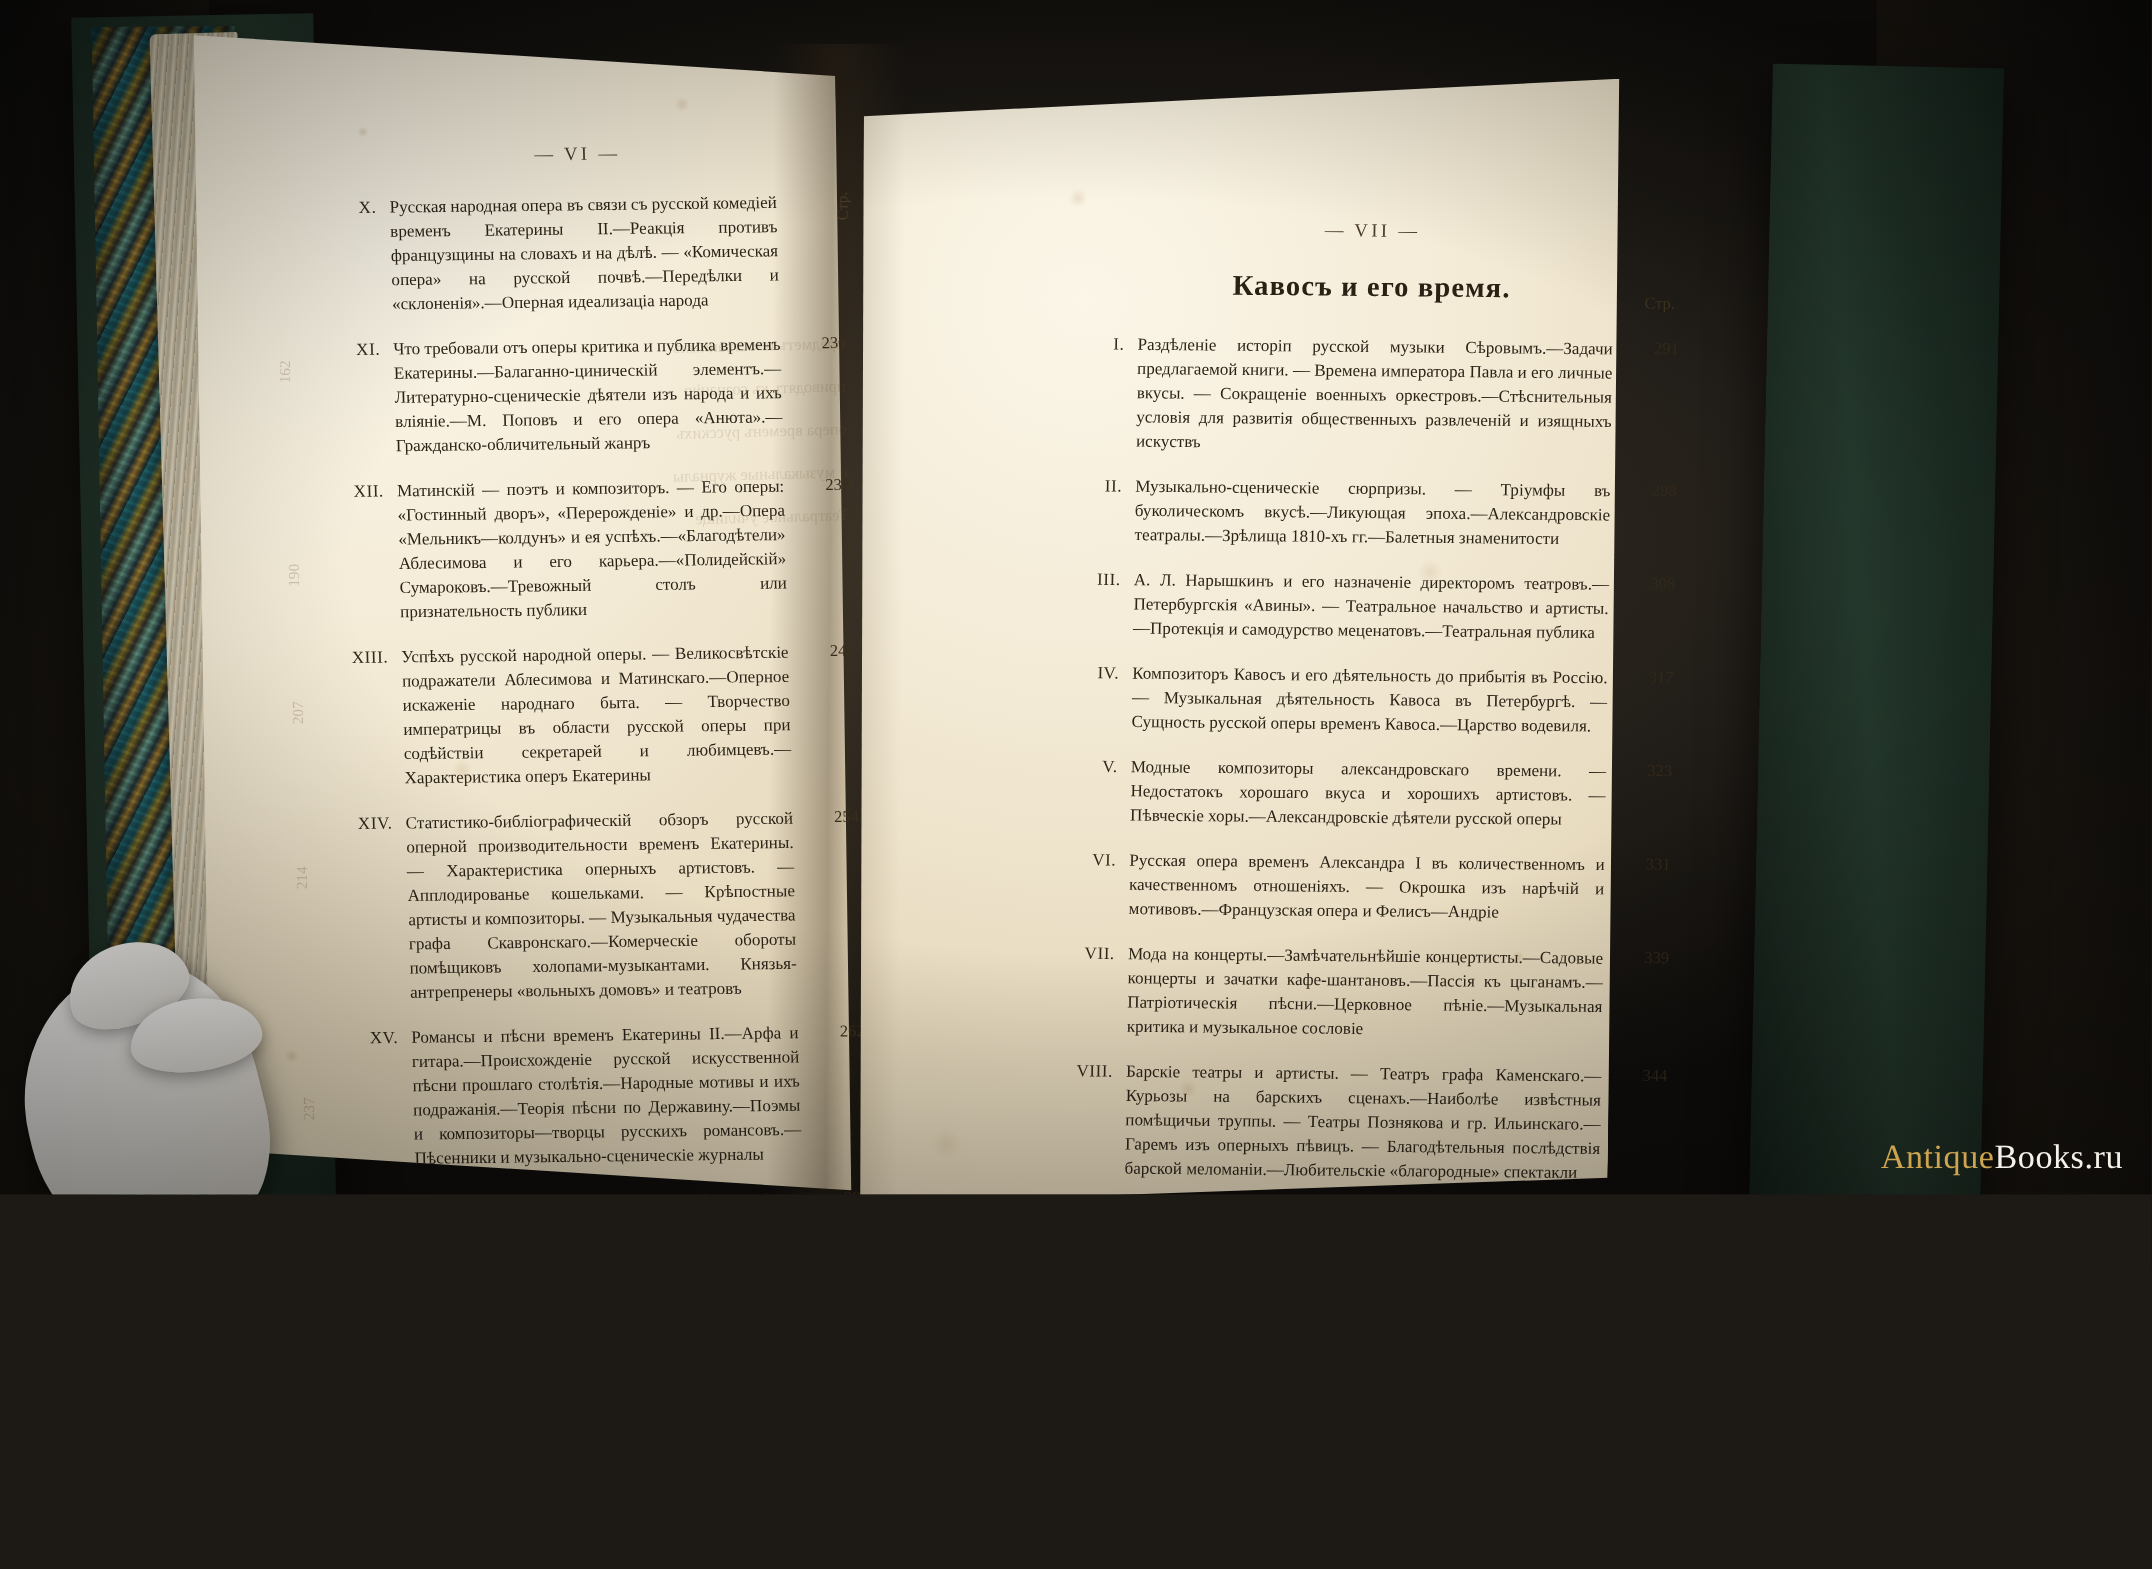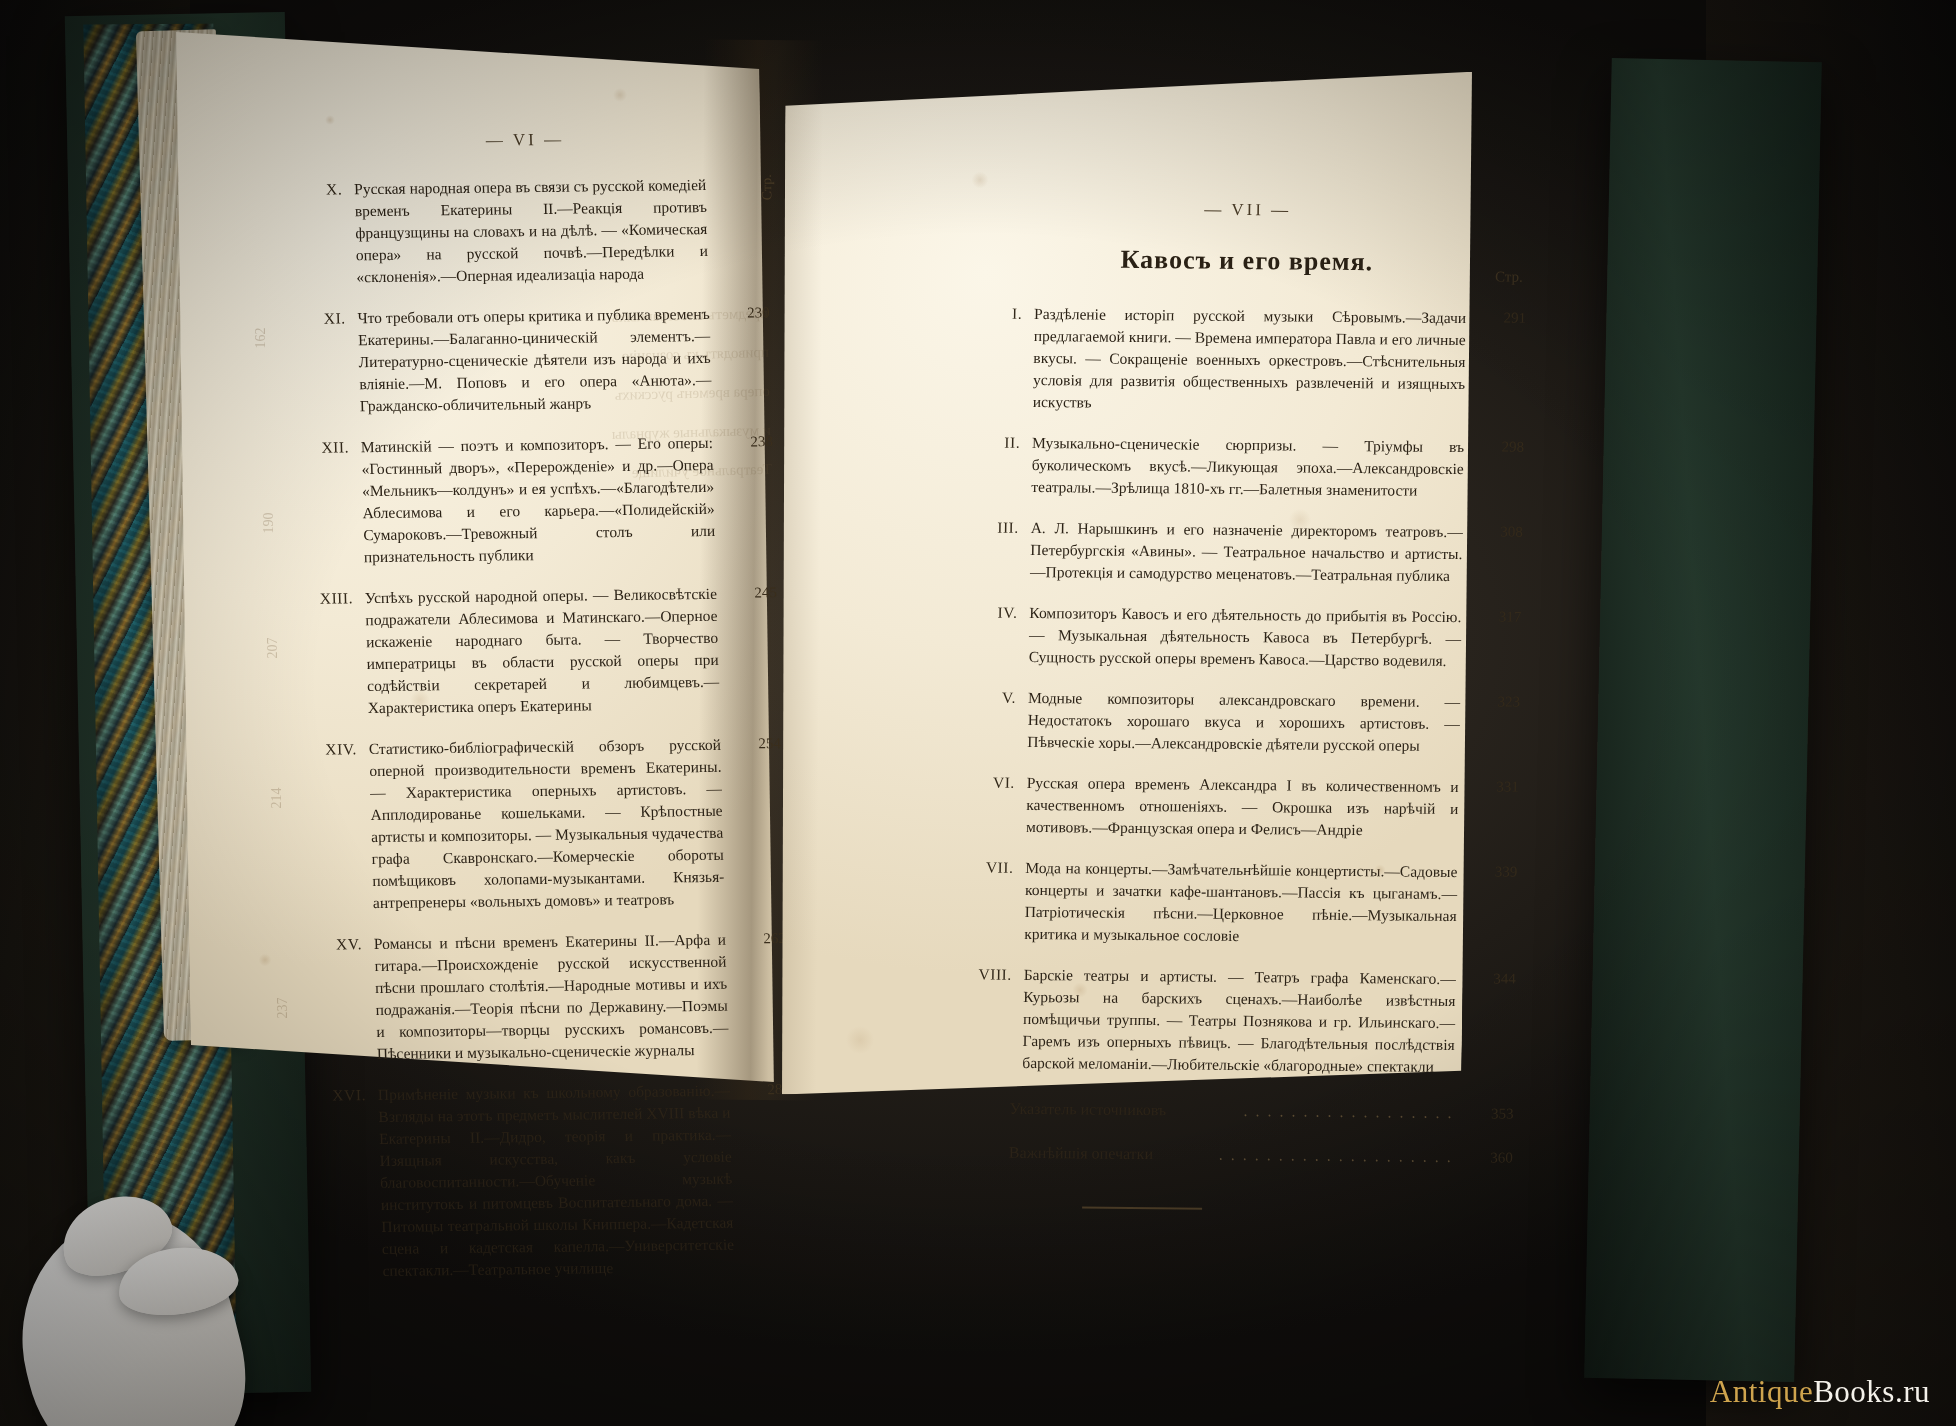--- a/index.html
+++ b/index.html
@@ -3,21 +3,21 @@
 <meta charset="utf-8">
 <style>
   html, body {
     margin: 0;
     padding: 0;
     background: #1d1a16;
   }
   #page {
     position: relative;
     width: 1956px;
-    height: 1426px;
+    height: 1086px;
     overflow: hidden;
     background: #151210;
     font-family: "Liberation Serif", serif;
   }
 
   
   .backdrop {
     position: absolute;
     inset: 0;
     background:

